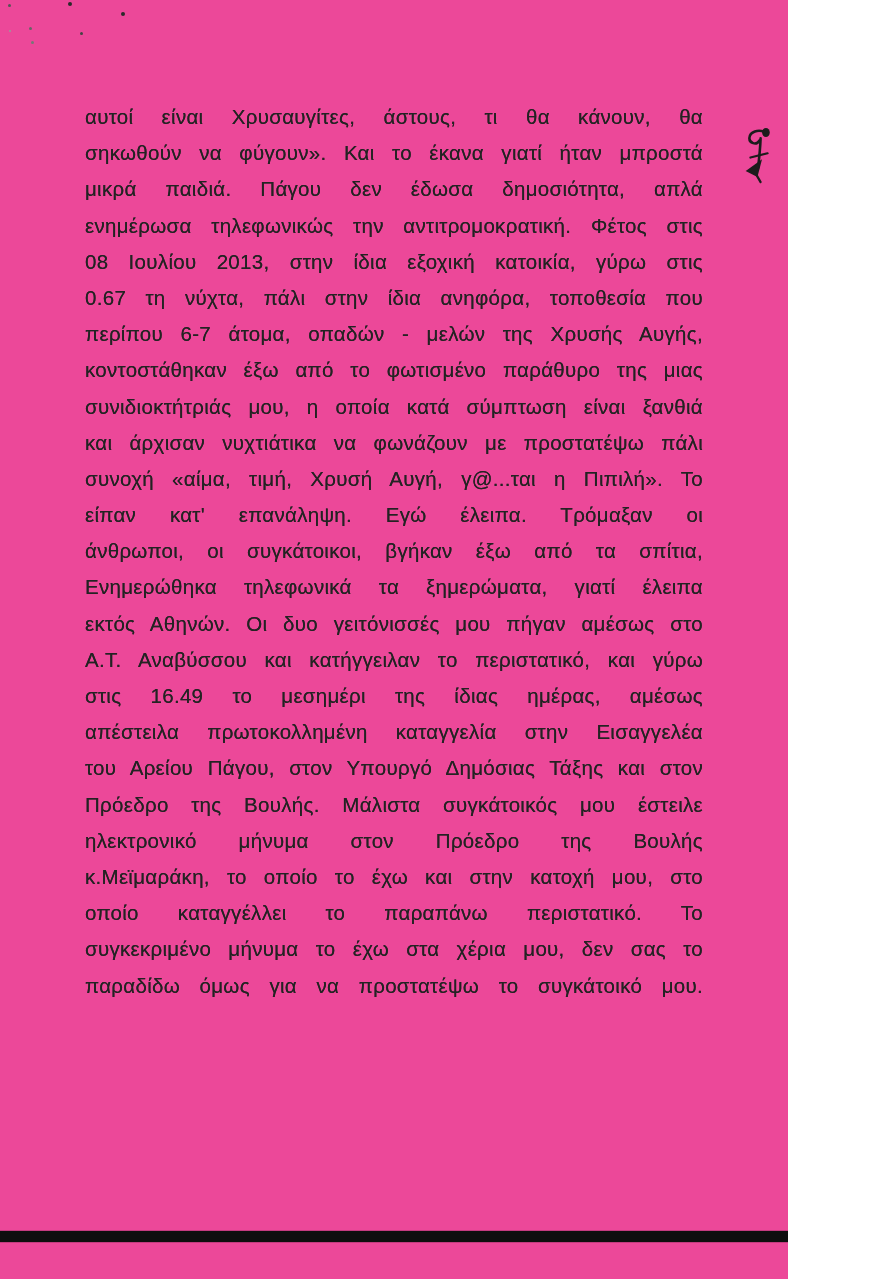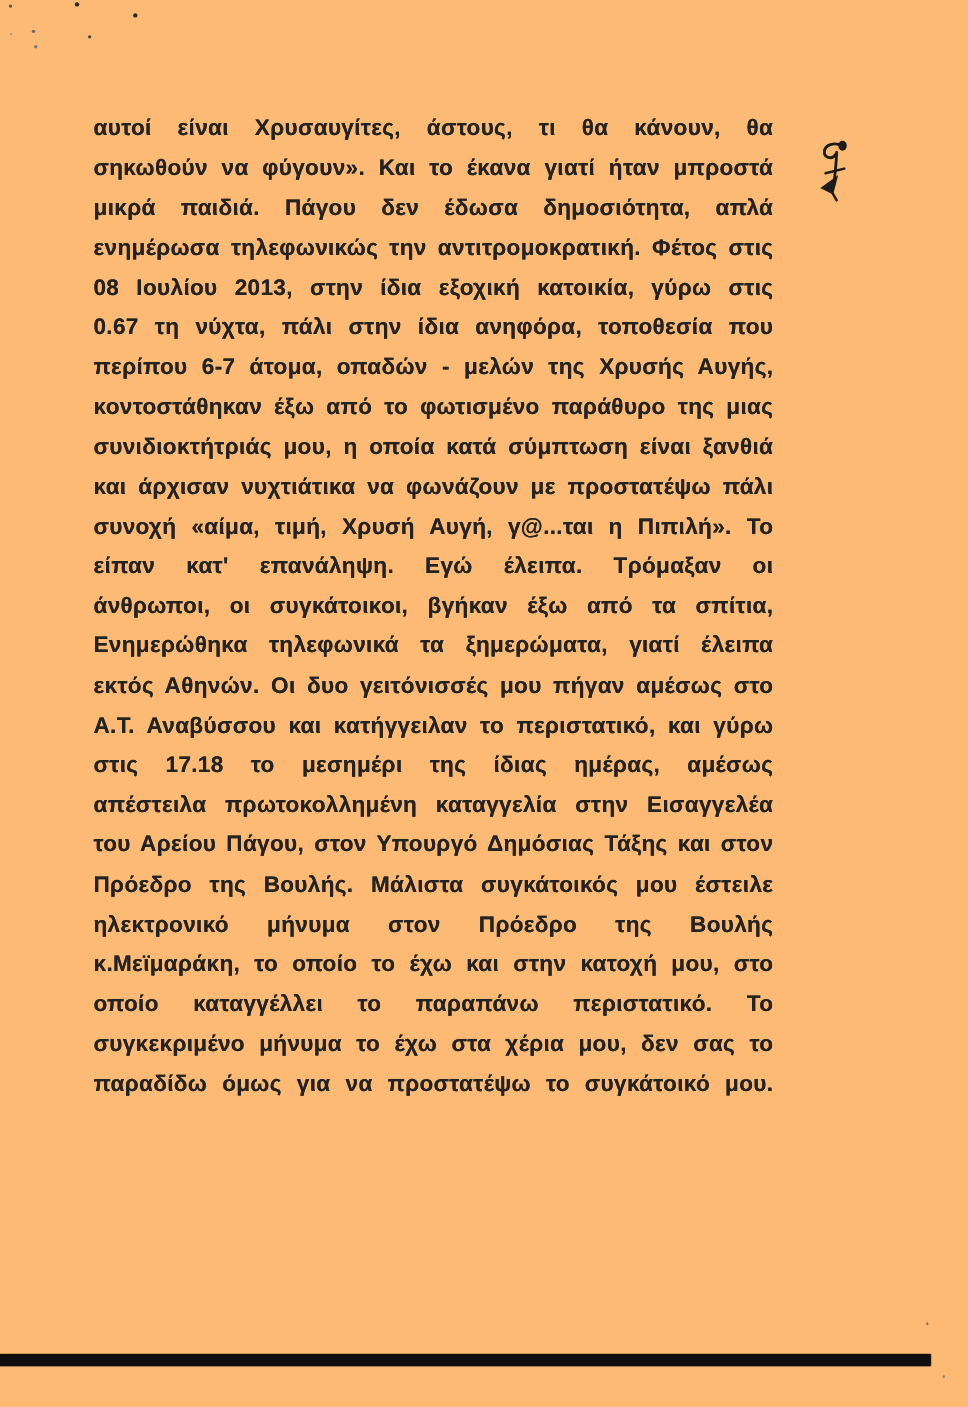--- a/index.html
+++ b/index.html
@@ -2,26 +2,25 @@
 <html><head>
 <meta charset="utf-8">
 <style>
   html, body {
     margin: 0;
     padding: 0;
     background: #ffffff;
   }
   .page {
     position: relative;
-    width: 880px;
+    width: 788px;
     height: 1279px;
-    background: #fdba74;
+    background: #ec4899;
     overflow: hidden;
     font-family: "Liberation Sans", sans-serif;
-    font-weight: bold;
   }
   .text-block {
     position: absolute;
     left: 85px;
     top: 99px;
     width: 618px;
     color: #232323;
   }
   .line {
     height: 36.2px;
@@ -90,21 +89,21 @@
       <div class="line">περίπου 6-7 άτομα, οπαδών - μελών της Χρυσής Αυγής,</div>
       <div class="line">κοντοστάθηκαν έξω από το φωτισμένο παράθυρο της μιας</div>
       <div class="line">συνιδιοκτήτριάς μου, η οποία κατά σύμπτωση είναι ξανθιά</div>
       <div class="line">και άρχισαν νυχτιάτικα να φωνάζουν με προστατέψω πάλι</div>
       <div class="line">συνοχή «αίμα, τιμή, Χρυσή Αυγή, γ@...ται η Πιπιλή». Το</div>
       <div class="line">είπαν κατ' επανάληψη. Εγώ έλειπα. Τρόμαξαν οι</div>
       <div class="line">άνθρωποι, οι συγκάτοικοι, βγήκαν έξω από τα σπίτια,</div>
       <div class="line">Ενημερώθηκα τηλεφωνικά τα ξημερώματα, γιατί έλειπα</div>
       <div class="line">εκτός Αθηνών. Οι δυο γειτόνισσές μου πήγαν αμέσως στο</div>
       <div class="line">Α.Τ. Αναβύσσου και κατήγγειλαν το περιστατικό, και γύρω</div>
-      <div class="line">στις 17.18 το μεσημέρι της ίδιας ημέρας, αμέσως</div>
+      <div class="line">στις 16.49 το μεσημέρι της ίδιας ημέρας, αμέσως</div>
       <div class="line">απέστειλα πρωτοκολλημένη καταγγελία στην Εισαγγελέα</div>
       <div class="line">του Αρείου Πάγου, στον Υπουργό Δημόσιας Τάξης και στον</div>
       <div class="line">Πρόεδρο της Βουλής. Μάλιστα συγκάτοικός μου έστειλε</div>
       <div class="line">ηλεκτρονικό μήνυμα στον Πρόεδρο της Βουλής</div>
       <div class="line">κ.Μεϊμαράκη, το οποίο το έχω και στην κατοχή μου, στο</div>
       <div class="line">οποίο καταγγέλλει το παραπάνω περιστατικό. Το</div>
       <div class="line">συγκεκριμένο μήνυμα το έχω στα χέρια μου, δεν σας το</div>
       <div class="line">παραδίδω όμως για να προστατέψω το συγκάτοικό μου.</div>
     </div>
 

